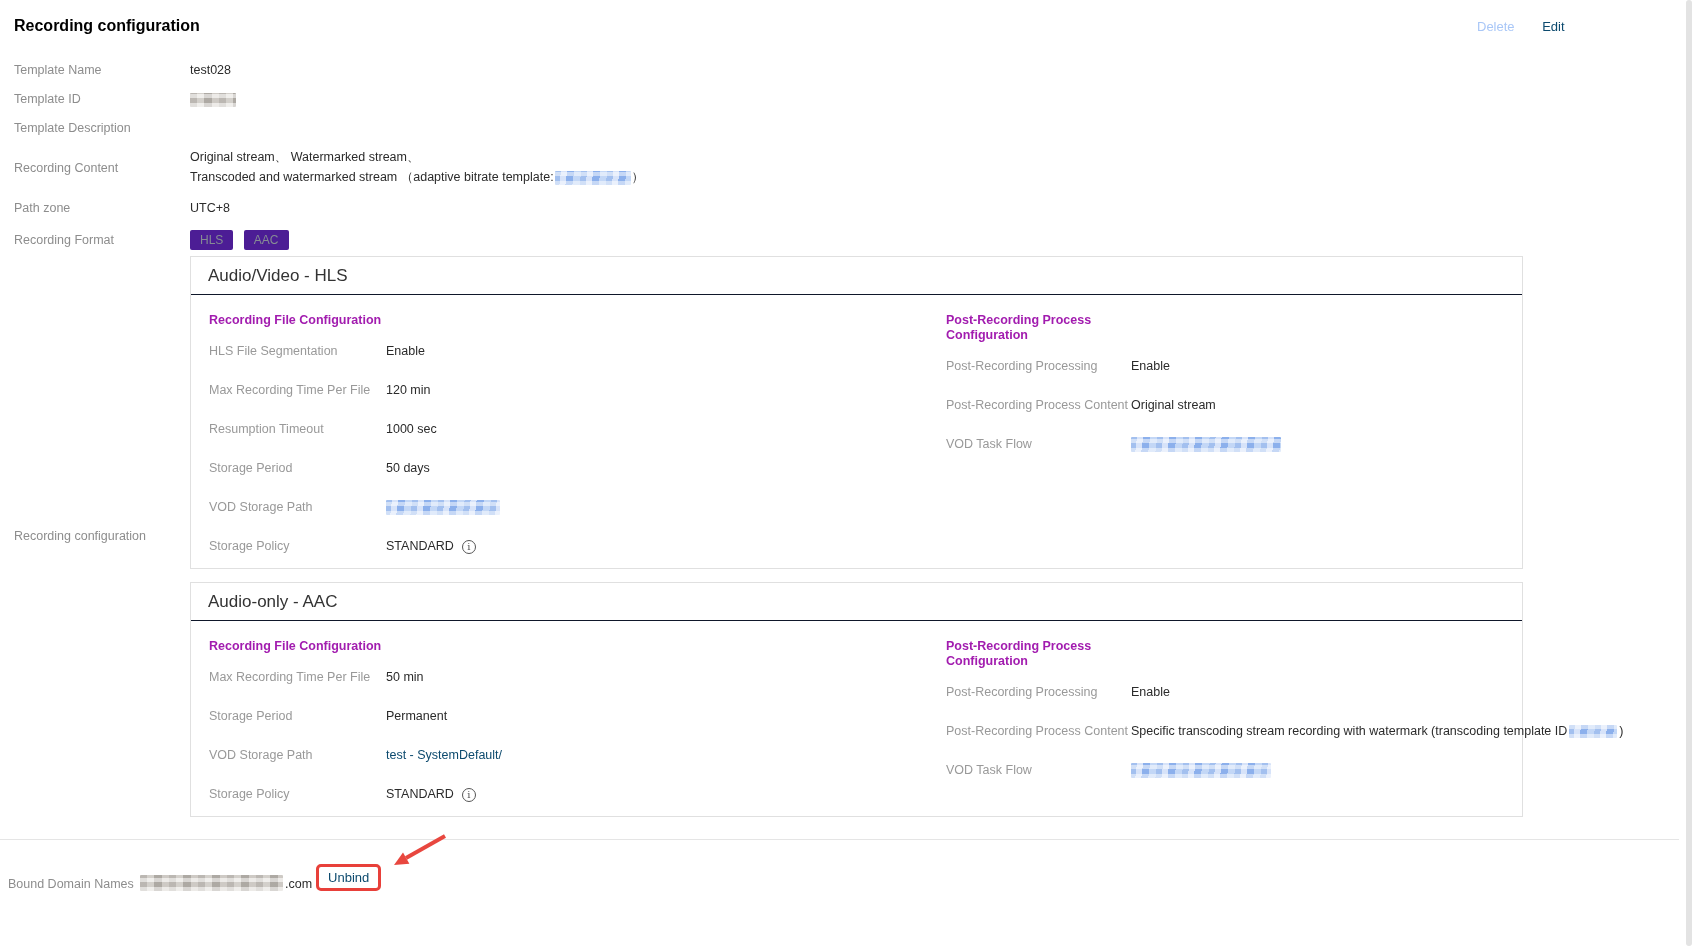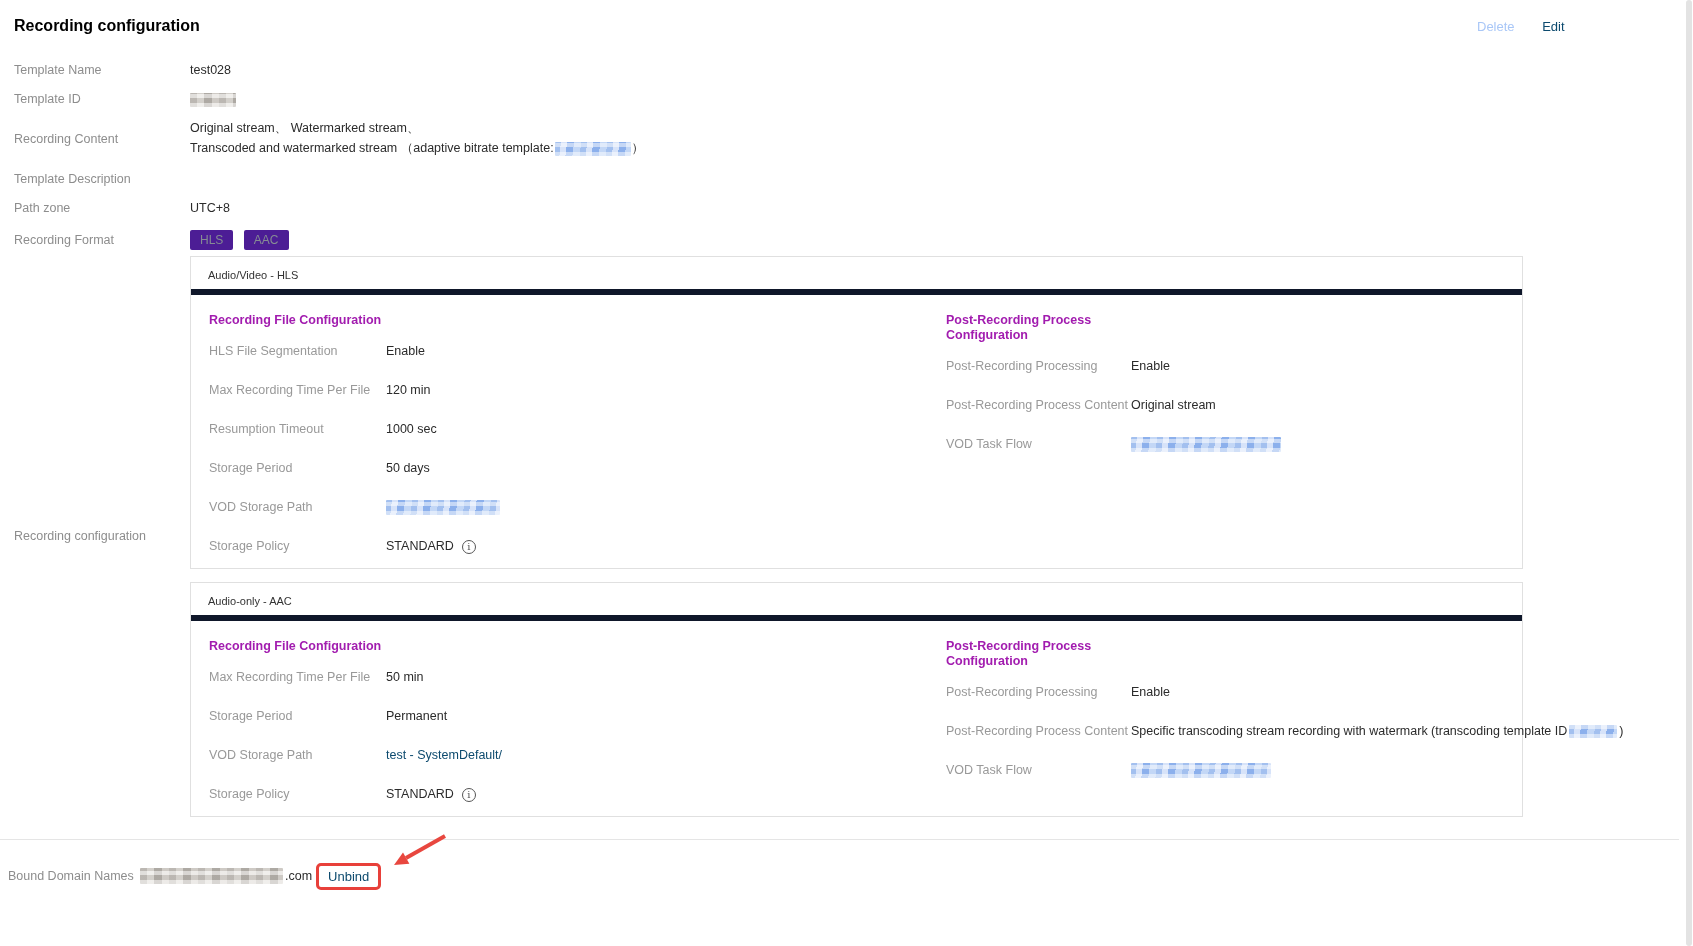--- a/index.html
+++ b/index.html
@@ -30,42 +30,42 @@
       repeating-linear-gradient(0deg, rgba(255,255,255,.45) 0 4px, rgba(90,85,80,.12) 4px 9px),
       repeating-linear-gradient(90deg,#c9c5c0 0 7px,#e4e1dc 7px 14px,#b9b5af 14px 22px,#dedad5 22px 29px); }
   .mz-blue { background:
       repeating-linear-gradient(0deg, rgba(255,255,255,.5) 0 4px, rgba(255,255,255,0) 4px 9px),
       repeating-linear-gradient(97deg,#a3c0ef 0 6px,#d7e3f9 6px 12px,#8cb0ec 12px 19px,#c3d7f6 19px 26px); }
 
   
   .panels { width:1333px; }
   .panel { width:1333px; border:1px solid #e0e0e0; background:#fff; }
   .panel + .panel { margin-top:13px; }
-  .panel-header { height:38px; line-height:37px; padding:0 17px; font-size:11px;
-                  color:#333; border-bottom:6px solid #0f172a; }
+  .panel-header { height:38px; line-height:37px; padding:0 17px; font-size:17px;
+                  color:#333; border-bottom:1px solid #0f172a; }
   .panel-body { display:flex; padding:18px 18px 14px 18px; }
   .pcol-left { width:737px; flex:0 0 737px; }
   .pcol-right { flex:1; }
   .section-title { font-weight:700; font-size:12.5px; color:#a21caf; line-height:15px; margin-bottom:16px; }
   .section-title.narrow { width:165px; }
   .prow { display:flex; align-items:center; margin-bottom:24px; line-height:15px; }
   .prow:last-child { margin-bottom:0; }
   .plabel { color:#999; }
   .pcol-left .plabel { width:177px; flex:0 0 177px; }
   .pcol-right .plabel { width:185px; flex:0 0 185px; white-space:nowrap; }
   .pvalue { color:#2b2b2b; white-space:nowrap; }
 
   .info-icon { display:inline-flex; align-items:center; justify-content:center;
                width:14px; height:14px; border:1px solid #555; border-radius:50%;
                font-size:10px; color:#555; margin-left:8px; vertical-align:-2px;
                font-family:"DejaVu Serif", serif; cursor:pointer; }
 
   
   .bottom-divider { width:1679px; height:1px; background:#e5e5e5; margin:22px 0 0 -14px; }
-  .bound-row { position:relative; display:flex; align-items:center; margin:21px 0 0 -6px; height:30px; }
+  .bound-row { position:relative; display:flex; align-items:flex-end; margin:21px 0 0 -6px; height:30px; }
   .bound-label { width:132px; flex:0 0 132px; color:#8d8d8d; }
   .dotcom { color:#2b2b2b; margin-left:2px; }
   .unbind-box { display:inline-flex; align-items:center; justify-content:center;
                 border:3px solid #e8403a; border-radius:5px; padding:3px 9px; margin-left:4px; }
   .unbind-box .lnk { font-size:13px; }
   .arrow-svg { position:absolute; left:374px; top:-32px; width:72px; height:44px; overflow:visible; }
 
   
   .scrollbar { position:fixed; top:0; right:0; width:9px; height:946px; background:#fff; }
   .scrollbar-thumb { position:absolute; top:0; right:1px; width:6px; height:946px;
@@ -86,31 +86,31 @@
   <div class="frow">
     <span class="flabel">Template Name</span>
     <span class="fvalue">test028</span>
   </div>
 
   <div class="frow">
     <span class="flabel">Template ID</span>
     <span class="mz mz-gray" style="width:46px;height:14px;"></span>
   </div>
 
+  <div class="frow">
+    <span class="flabel">Template Description</span>
+    <span class="fvalue"></span>
+  </div>
+
   <div class="frow multiline">
     <span class="flabel">Recording Content</span>
     <span class="fvalue">
       <span>Original stream、 Watermarked stream、</span><br>
       <span>Transcoded and watermarked stream （adaptive bitrate template:</span><span class="mz mz-blue" style="width:76px;height:14px;margin:0 1px;"></span><span>）</span>
     </span>
-  </div>
-
-  <div class="frow">
-    <span class="flabel">Template Description</span>
-    <span class="fvalue"></span>
   </div>
 
 
   <div class="frow">
     <span class="flabel">Path zone</span>
     <span class="fvalue">UTC+8</span>
   </div>
 
   <div class="frow tagsrow">
     <span class="flabel">Recording Format</span>

